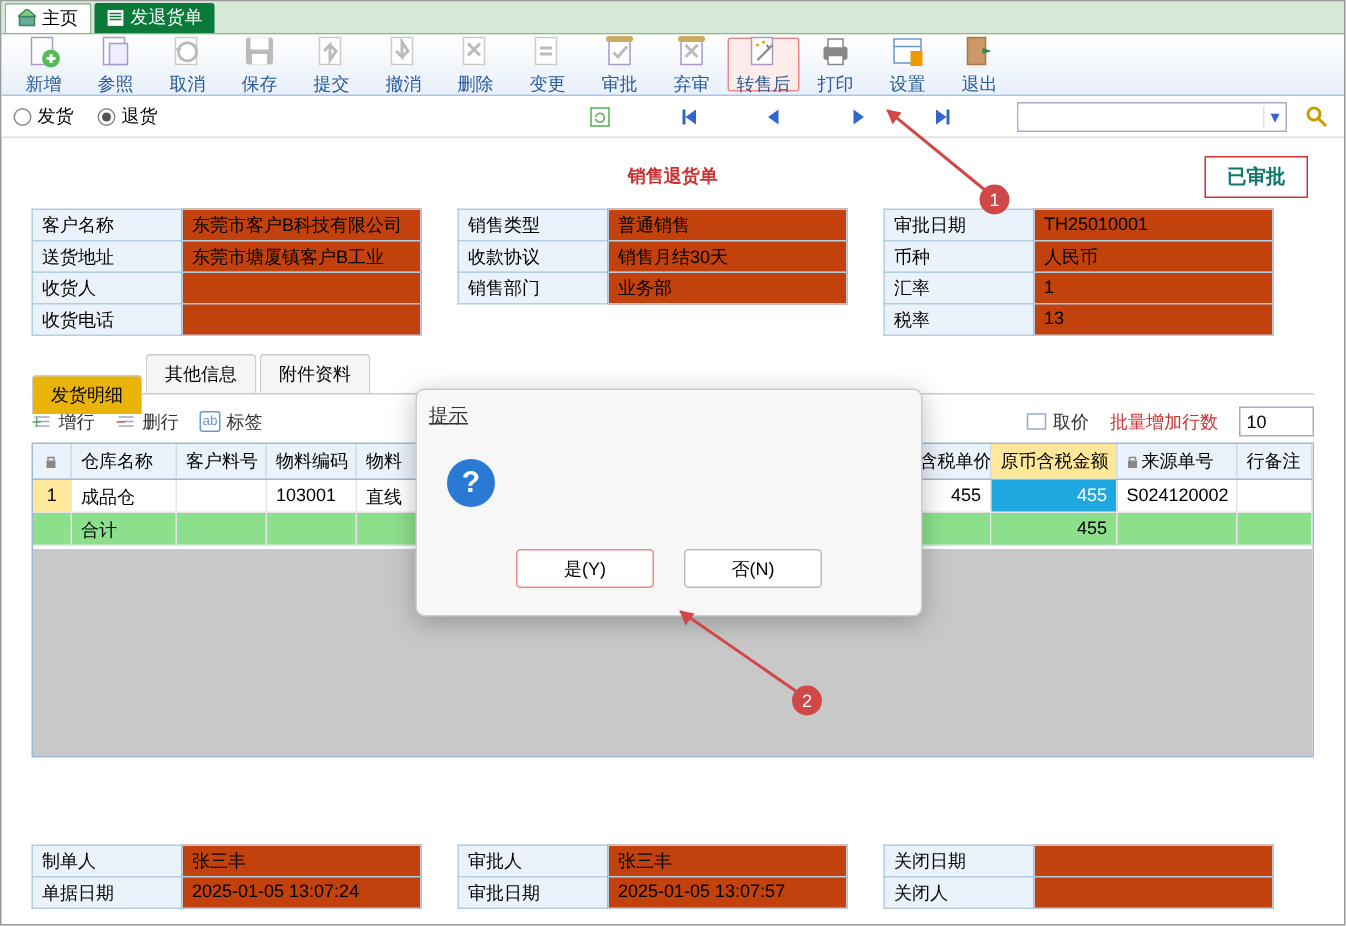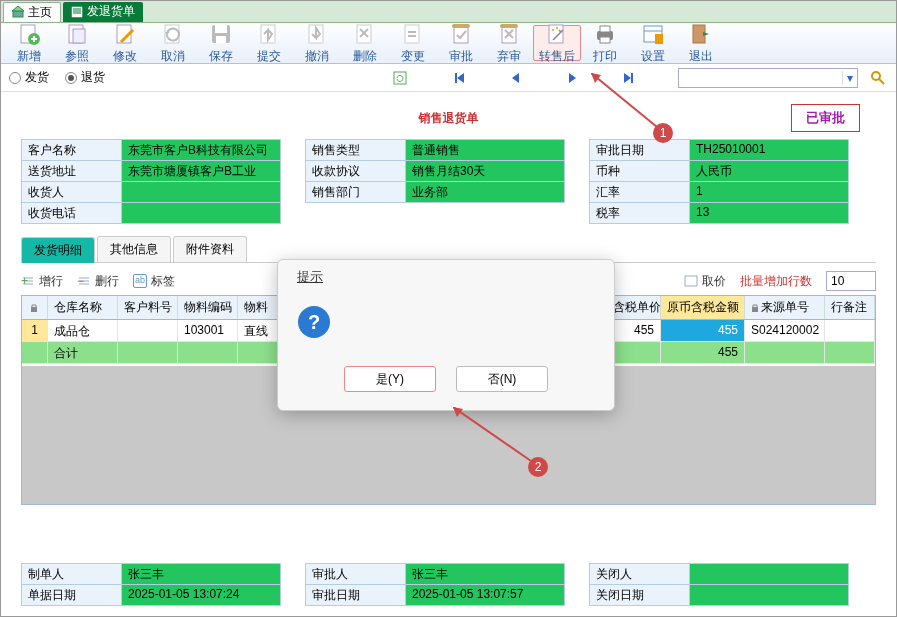--- a/index.html
+++ b/index.html
@@ -25,35 +25,35 @@
 .radio-item { display: flex; align-items: center; gap: 4px; cursor: pointer; }
 .radio-circle { width: 12px; height: 12px; border: 1px solid #888; border-radius: 50%; display: flex; align-items: center; justify-content: center; }
 .radio-circle.checked::after { content: ""; width: 6px; height: 6px; background: #555; border-radius: 50%; }
 .nav-spacer { flex: 1; }
 .nav-icon-btn { width: 20px; height: 20px; display: flex; align-items: center; justify-content: center; cursor: pointer; }
 .search-box { width: 180px; height: 20px; border: 1px solid #aac; background: #fff; display: flex; align-items: center; }
 .search-box input { flex: 1; border: none; outline: none; padding: 0 4px; }
 .search-dd { width: 16px; text-align: center; color: #36c; border-left: 1px solid #dde; }
 
 
-.doc-title { text-align: center; font-size: 20px; color: #c33; font-weight: bold; margin: 12px 16px; position: relative; }
-.approved-stamp { position: absolute; right: 20px; top: 0; border: 1px solid #c33; color: #a21caf; padding: 4px 14px; font-size: 13px; }
+.doc-title { text-align: center; font-size: 20px; color: #c33; font-weight: bold; margin: 12px 4px; position: relative; }
+.approved-stamp { position: absolute; right: 20px; top: 0; border: 1px solid #c33; color: #0f766e; padding: 4px 14px; font-size: 13px; }
 
 
 .form-row { display: flex; gap: 24px; padding: 0 20px; }
 .form-block { }
 .field { display: flex; height: 22px; }
 .field-label { width: 100px; border: 1px solid #b5cde1; background: #eaf2fb; padding: 2px 6px; border-right: none; }
-.field-value { width: 160px; border: 1px solid #b5cde1; background: #22c55e; padding: 2px 6px; overflow: hidden; white-space: nowrap; }
+.field-value { width: 160px; border: 1px solid #b5cde1; background: #c2410c; padding: 2px 6px; overflow: hidden; white-space: nowrap; }
 .field + .field { margin-top: -1px; }
 
 
 .detail-tabs { margin: 12px 20px 0; display: flex; border-bottom: 1px solid #ccc; }
 .detail-tab { padding: 4px 12px; border: 1px solid #ccc; border-bottom: none; margin-right: 2px; background: #f5f5f5; cursor: pointer; border-radius: 3px 3px 0 0; }
-.detail-tab.active { background: #14b8a6; position: relative; top: 1px; }
+.detail-tab.active { background: #eab308; position: relative; top: 14px; }
 
 
 .grid-toolbar { margin: 4px 20px 0; display: flex; align-items: center; gap: 14px; padding: 4px 0; }
 .grid-tool { display: flex; align-items: center; gap: 4px; cursor: pointer; color: #333; }
 .grid-tool .sm-icon { width: 14px; height: 14px; display: inline-block; }
 .grid-spacer { flex: 1; }
 .batch-input { width: 50px; height: 20px; border: 1px solid #aac; padding: 0 4px; }
 
 
 .data-grid { margin: 0 20px; border: 1px solid #9fb8d4; background: #fff; height: 210px; overflow: hidden; position: relative; }
@@ -75,21 +75,21 @@
 .grid-row.data .rownum { background: #ffe89a; text-align: center; }
 .grid-row .amount { background: #1fa8e0; color: #fff; text-align: right; }
 .grid-row.total { background: #8ce08c; }
 .grid-row.total .amount { background: #8ce08c; color: #000; }
 .grid-body-bg { position: absolute; top: 70px; left: 0; right: 0; bottom: 0; background: #c8c8c8; }
 .num { text-align: right; }
 
 
 .footer-fields { position: absolute; bottom: 10px; left: 0; right: 0; display: flex; gap: 24px; padding: 0 20px; }
 .dialog { position: absolute; left: 276px; top: 258px; width: 338px; background: #f7f7f7; border: 1px solid #ccc; border-radius: 6px; box-shadow: 0 4px 18px rgba(0,0,0,0.25); }
-.dialog-title { padding: 8px 19px; font-size: 13px; color: #333; text-decoration: underline; }
+.dialog-title { padding: 8px 8px; font-size: 13px; color: #333; text-decoration: underline; }
 .dialog-body { display: flex; padding: 12px 20px 20px; gap: 14px; align-items: flex-start; }
 .dialog-icon { width: 32px; height: 32px; border-radius: 50%; background: #2a7ad4; display: flex; align-items: center; justify-content: center; color: #fff; font-size: 20px; font-weight: bold; flex-shrink: 0; }
 .dialog-msg { color: #333; line-height: 1.5; padding-top: 6px; }
 .dialog-msg .link { color: #2a7ad4; }
 .dialog-buttons { display: flex; justify-content: center; gap: 20px; padding: 8px 0 18px; }
 .dialog-btn { width: 92px; height: 26px; border: 1px solid #bbb; background: #fff; border-radius: 3px; cursor: pointer; }
 .dialog-btn.primary { border-color: #e88; }
 
 
 .anno-arrow { position: absolute; pointer-events: none; }
@@ -136,29 +136,20 @@
       <span class="tool-label">新增</span>
     </div>
   <div class="tool-btn">
       <span class="tool-icon">
         <svg width="24" height="24">
           <rect x="4" y="3" width="14" height="18" fill="#fff" stroke="#a9c"></rect>
           <rect x="8" y="7" width="12" height="14" fill="#eef" stroke="#a9c"></rect>
         </svg>
       </span>
       <span class="tool-label">参照</span>
-    </div>
-  <div class="tool-btn">
-      <span class="tool-icon">
-        <svg width="24" height="24">
-          <rect x="4" y="3" width="14" height="18" fill="#fff" stroke="#a9c"></rect>
-          <line x1="8" y1="20" x2="20" y2="8" stroke="#e90" stroke-width="3"></line>
-        </svg>
-      </span>
-      <span class="tool-label">修改</span>
     </div>
   <div class="tool-btn">
       <span class="tool-icon">
         <svg width="24" height="24">
           <rect x="4" y="3" width="14" height="18" fill="#fff" stroke="#ccc"></rect>
           <path d="M6 12 A6 6 0 1 1 6 13" fill="none" stroke="#bbb" stroke-width="2"></path>
           <polygon points="4,10 8,10 6,14" fill="#bbb"></polygon>
         </svg>
       </span>
       <span class="tool-label">取消</span>
@@ -498,25 +489,25 @@
         <div class="field-label">审批人</div>
         <div class="field-value">张三丰</div>
       </div>
     <div class="field">
         <div class="field-label">审批日期</div>
         <div class="field-value">2025-01-05 13:07:57</div>
       </div>
   </div>
   <div class="form-block">
     <div class="field">
+        <div class="field-label">关闭日期</div>
+        <div class="field-value"></div>
+      </div>
+    <div class="field">
         <div class="field-label">关闭人</div>
-        <div class="field-value"></div>
-      </div>
-    <div class="field">
-        <div class="field-label">关闭日期</div>
         <div class="field-value"></div>
       </div>
   </div>
 </div>
 
 <div class="dialog">
   <div class="dialog-title">提示</div>
   <div class="dialog-body">
     <div class="dialog-icon">?</div>
   </div>

